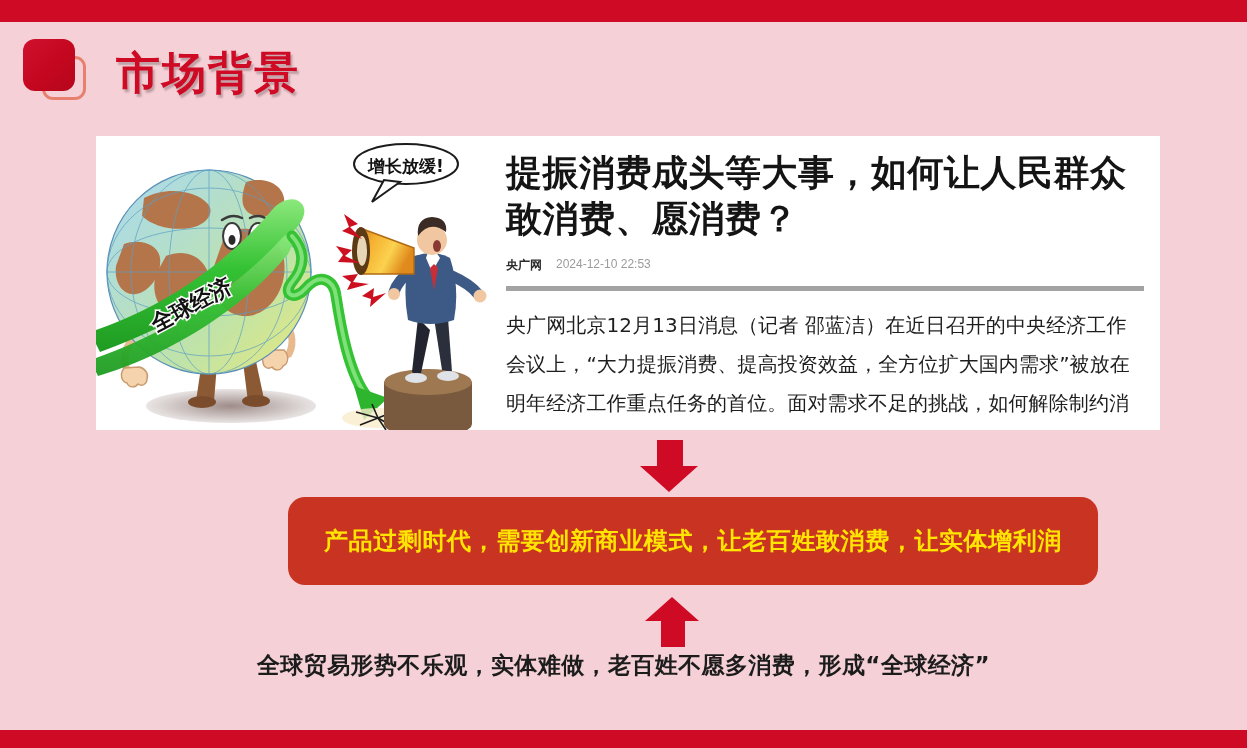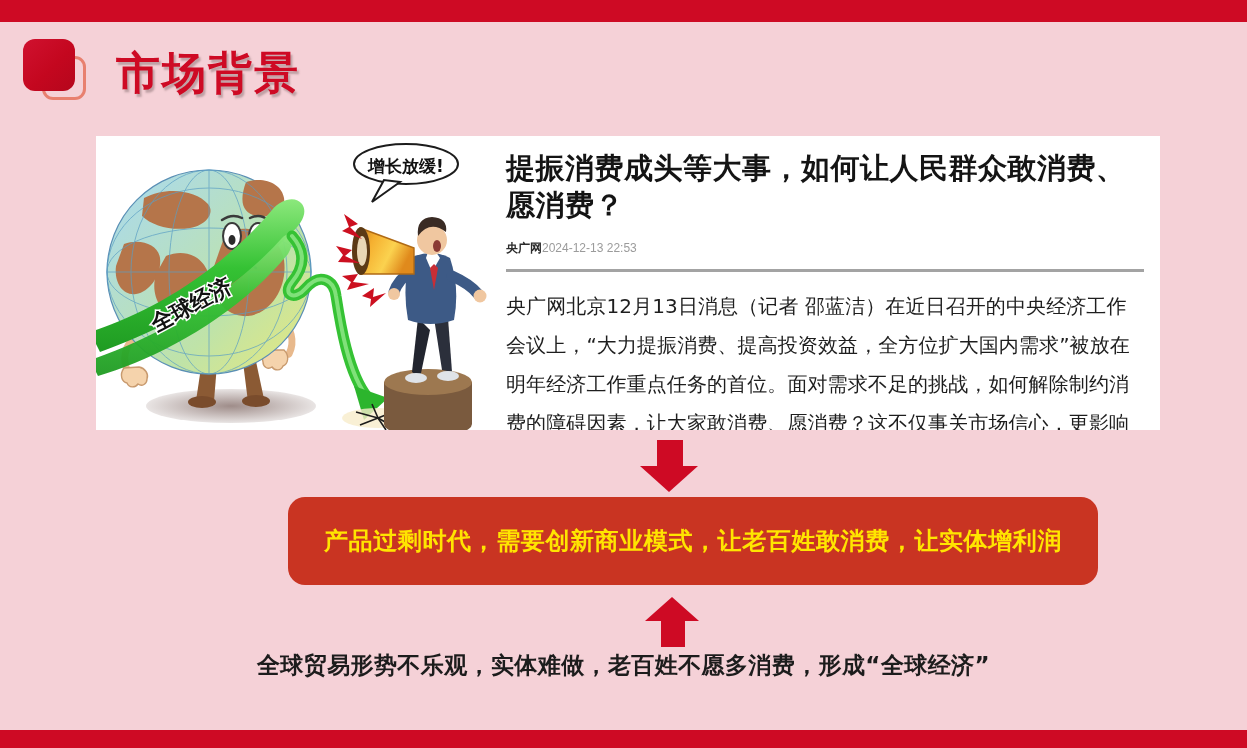--- a/index.html
+++ b/index.html
@@ -93,32 +93,33 @@
   .news-body {
     position: relative;
     flex: 1 1 auto;
     padding: 14px 16px 10px 12px;
     box-sizing: border-box;
     display: flex;
     flex-direction: column;
   }
   .news-headline {
     font-family: "DejaVu Sans", "Liberation Sans", sans-serif;
-    font-size: 29px;
+    font-size: 36px;
     font-weight: bold;
     color: #141414;
     line-height: 1.27;
     letter-spacing: 0.5px;
   }
   .news-meta {
     margin-top: 16px;
     display: flex;
-    align-items: center;
+    align-items: flex-start;
+    gap: 14px;
     padding-bottom: 12px;
-    border-bottom: 3px solid #a3a3a3;
+    border-bottom: 5px solid #a3a3a3;
   }
   .news-source {
     font-family: "DejaVu Sans", "Liberation Sans", sans-serif;
     font-size: 12px;
     font-weight: bold;
     color: #2b2b2b;
   }
   .news-time {
     font-family: "Liberation Sans", sans-serif;
     font-size: 12px;
@@ -337,21 +338,21 @@
         <ellipse cx="310" cy="28" rx="52" ry="20" fill="#ffffff" stroke="#1c1c1c" stroke-width="2"></ellipse>
         <path d="M288 44 L276 66 L304 46 Z" fill="#ffffff" stroke="#1c1c1c" stroke-width="2"></path>
         <text x="310" y="36" text-anchor="middle" font-family="DejaVu Sans, sans-serif" font-size="17" font-weight="bold" fill="#111111">增长放缓!</text>
       </svg>
     </div>
 
     <div class="news-body">
       <div class="news-headline">提振消费成头等大事，如何让人民群众敢消费、愿消费？</div>
       <div class="news-meta">
         <span class="news-source">央广网</span>
-        <span class="news-time">2024-12-13 22:53</span>
+        <span class="news-time">2024-12-10 22:53</span>
       </div>
       <div class="news-paragraph">央广网北京12月13日消息（记者 邵蓝洁）在近日召开的中央经济工作会议上，“大力提振消费、提高投资效益，全方位扩大国内需求”被放在明年经济工作重点任务的首位。面对需求不足的挑战，如何解除制约消费的障碍因素，让大家敢消费、愿消费？这不仅事关市场信心，更影响着我国经济转型的进展和方向。</div>
     </div>
   </div>
 
   <div class="arrow-down-wrap">
     <div class="arrow-down-stem"></div>
     <div class="arrow-down-head"></div>
   </div>
 

